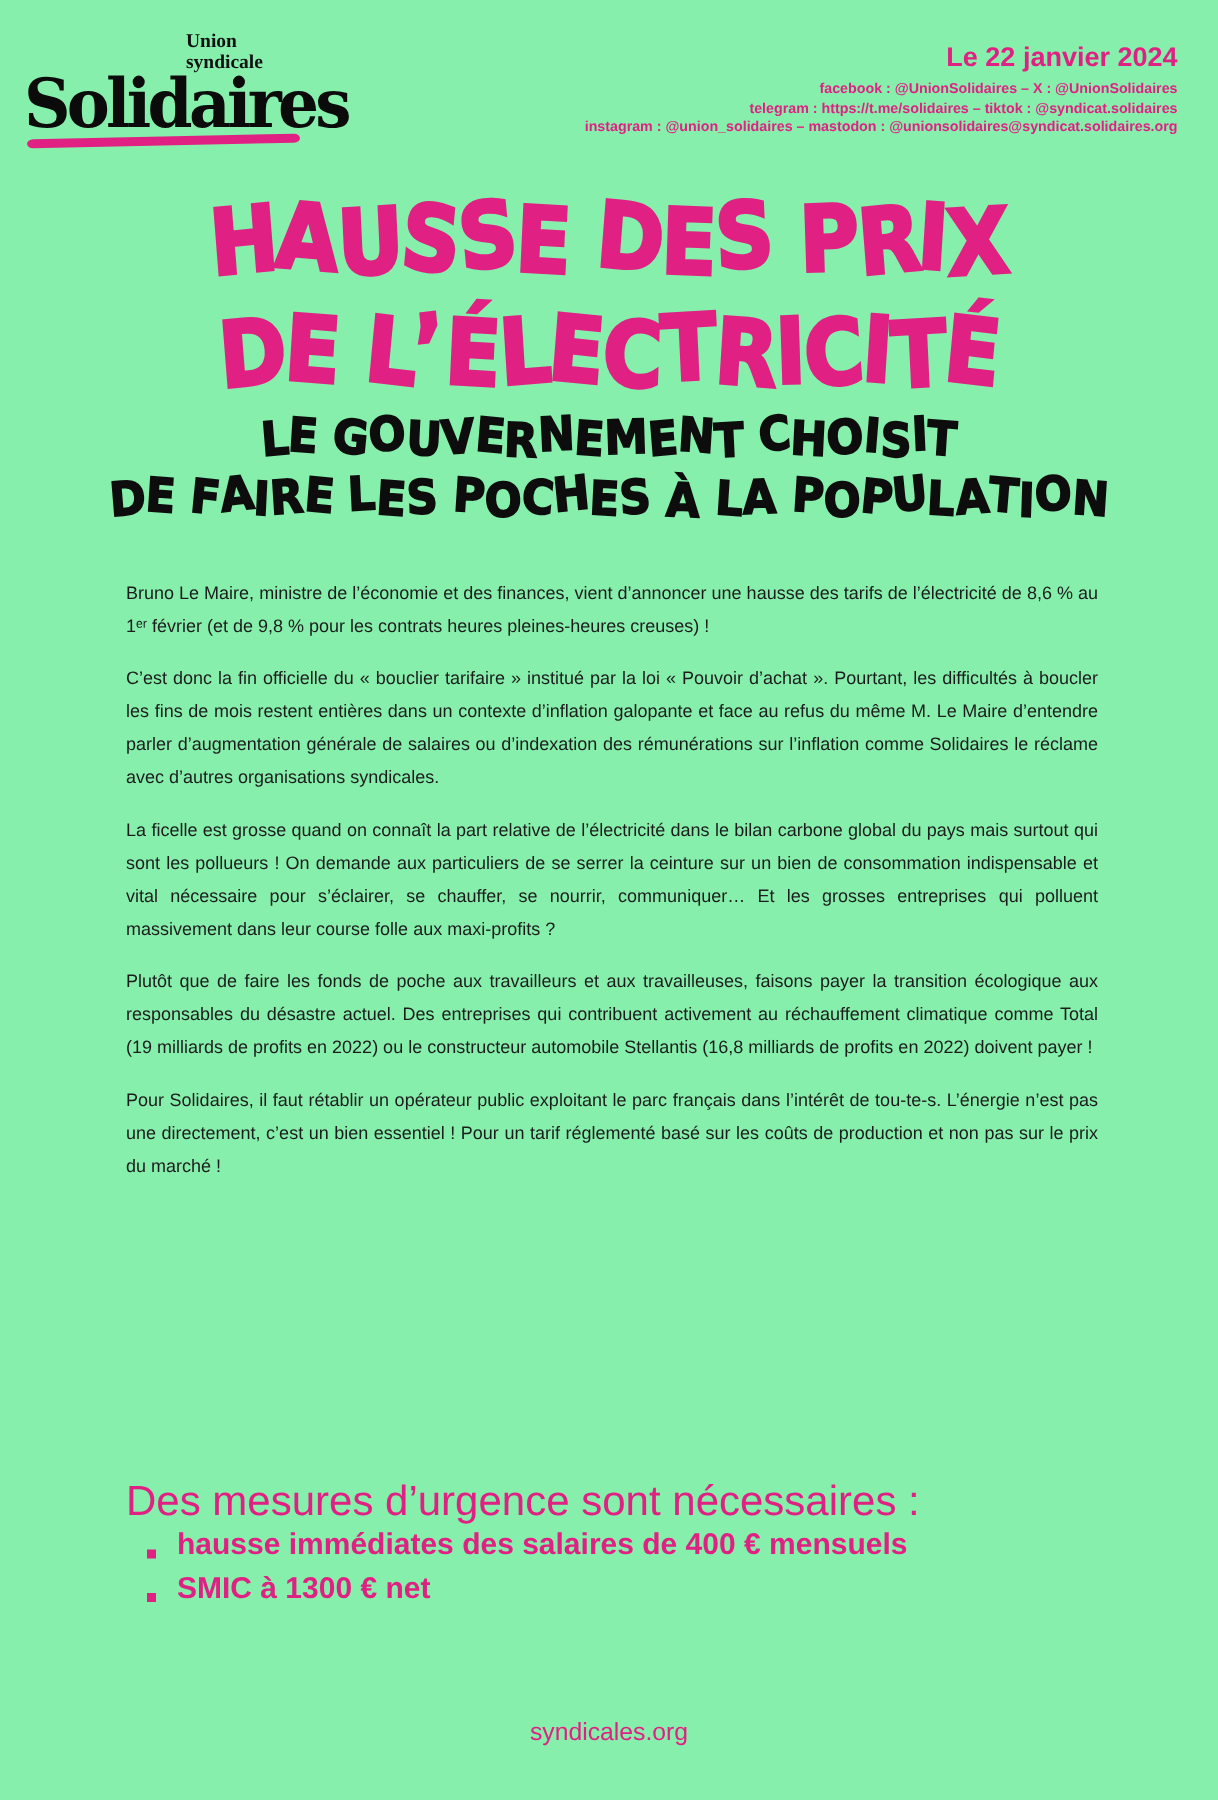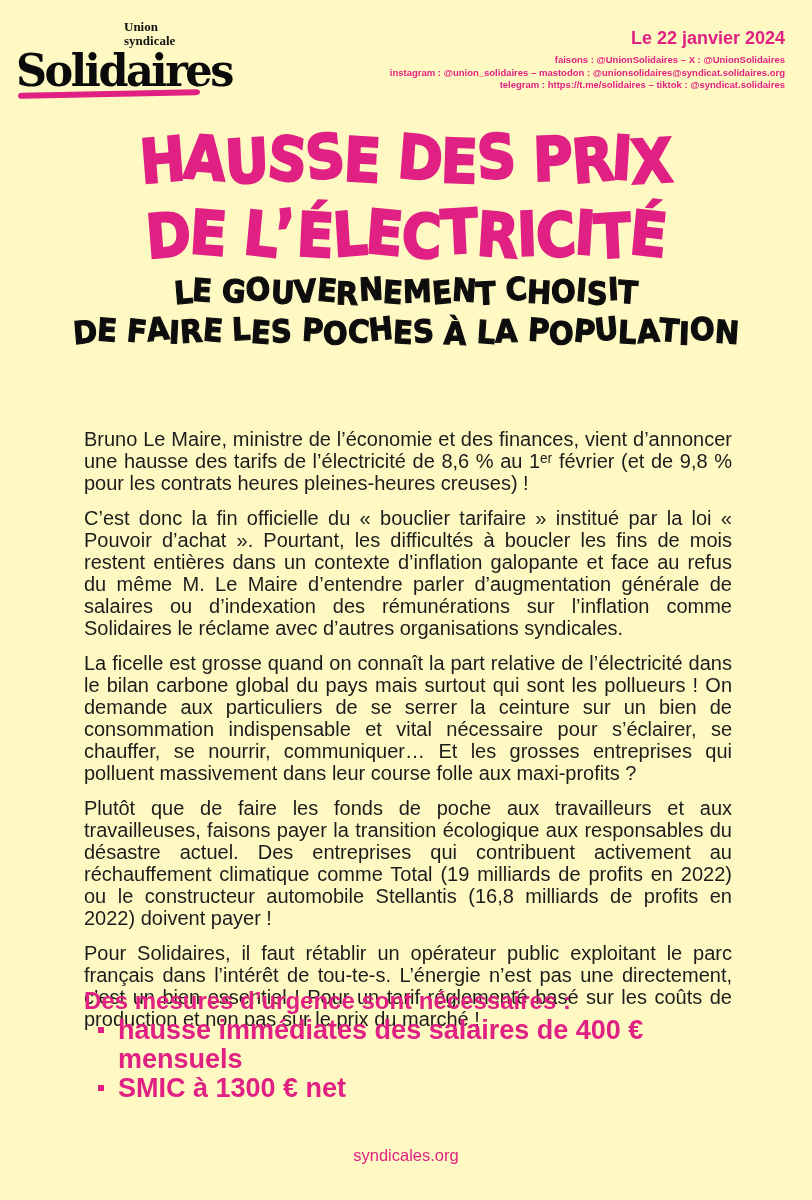--- a/index.html
+++ b/index.html
@@ -1,20 +1,20 @@
 <!DOCTYPE html>
 <html lang="fr"><head>
 <meta charset="utf-8">
 <style>
   html,body{margin:0;padding:0;background:#ffffff;}
   #page{
     position:relative;
     width:812px;height:1200px;
     margin:0 auto;
-    background:#fef9c3;
+    background:#86efac;
     font-family:"Liberation Sans", sans-serif;
     color:#1a1a1a;
     overflow:hidden;
   }
   
   .header{position:absolute;top:18px;left:0;width:100%;}
   .logo{position:absolute;left:16px;top:2px;width:200px;}
   .logo-tagline{
     font-family:"Liberation Serif", serif;
     font-size:13px;line-height:14px;font-weight:600;
@@ -56,35 +56,34 @@
     top:272px;
     font-family:"DejaVu Sans", sans-serif;
     font-weight:bold;font-size:29px;line-height:37px;
     color:#0d0d0d;letter-spacing:0;
     -webkit-text-stroke:1.1px #0d0d0d;
     transform:scaleY(1.08);transform-origin:center top;
   }
   
   .body-col{
     position:absolute;left:84px;top:384px;width:648px;
-    font-size:20px;line-height:22px;text-align:justify;
+    font-size:12px;line-height:22px;text-align:justify;
     color:#1c1c1c;
-    margin-top:44px;
   }
   .body-col p{margin:0 0 13px 0;}
   
   .measures{
     position:absolute;left:84px;top:986px;width:660px;
   }
   .measures-heading{
-    font-size:24px;font-weight:bold;line-height:29px;margin:0 0 1px 0;
+    font-size:28px;font-weight:normal;line-height:29px;margin:0 0 1px 0;
   }
   .measure-item{
-    display:flex;align-items:flex-start;
-    font-size:27px;font-weight:bold;line-height:29px;
+    display:flex;align-items:center;
+    font-size:20px;font-weight:bold;line-height:29px;
   }
   .measure-bullet{
     flex:0 0 auto;width:6px;height:6px;margin:11px 14px 0 14px;
   }
   .measure-text{white-space:pre-line;}
   
   .footer{
     position:absolute;left:0;top:1146px;width:100%;
     text-align:center;font-size:16.5px;font-weight:400;
   }
@@ -96,23 +95,23 @@
 
   <div class="header">
     <div class="logo">
       <div class="logo-tagline">Union
 syndicale</div>
       <div class="logo-word">Solidaires</div>
       <div class="logo-underline accent-bg"></div>
     </div>
     <div class="header-right">
       <div class="date accent">Le 22 janvier 2024</div>
-      <div class="social-line accent">faisons : @UnionSolidaires – X : @UnionSolidaires</div>
+      <div class="social-line accent">facebook : @UnionSolidaires – X : @UnionSolidaires</div>
+      <div class="social-line accent">telegram : https://t.me/solidaires – tiktok : @syndicat.solidaires</div>
       <div class="social-line accent">instagram : @union_solidaires – mastodon : @unionsolidaires@syndicat.solidaires.org</div>
-      <div class="social-line accent">telegram : https://t.me/solidaires – tiktok : @syndicat.solidaires</div>
     </div>
   </div>
 
   <div class="title-block title-main accent">
     <div class="scrawl"><span style="transform: rotate(-5deg) translateY(1px);">H</span><span style="transform: rotate(4deg) translateY(-1px);">A</span><span style="transform: rotate(-3deg) translateY(2px);">U</span><span style="transform: rotate(6deg) translateY(0px);">S</span><span style="transform: rotate(-6deg) translateY(-2px);">S</span><span style="transform: rotate(3deg) translateY(1px);">E</span><span>&nbsp;</span><span style="transform: rotate(5deg) translateY(-1px);">D</span><span style="transform: rotate(2deg) translateY(2px);">E</span><span style="transform: rotate(-3deg) translateY(-2px);">S</span><span>&nbsp;</span><span style="transform: rotate(-2deg) translateY(0px);">P</span><span style="transform: rotate(-5deg) translateY(1px);">R</span><span style="transform: rotate(4deg) translateY(-1px);">I</span><span style="transform: rotate(-3deg) translateY(2px);">X</span></div>
     <div class="scrawl"><span style="transform: rotate(-5deg) translateY(1px);">D</span><span style="transform: rotate(4deg) translateY(-1px);">E</span><span>&nbsp;</span><span style="transform: rotate(6deg) translateY(0px);">L</span><span style="transform: rotate(-6deg) translateY(-2px);">’</span><span style="transform: rotate(3deg) translateY(1px);">É</span><span style="transform: rotate(-4deg) translateY(0px);">L</span><span style="transform: rotate(5deg) translateY(-1px);">E</span><span style="transform: rotate(2deg) translateY(2px);">C</span><span style="transform: rotate(-3deg) translateY(-2px);">T</span><span style="transform: rotate(4deg) translateY(1px);">R</span><span style="transform: rotate(-2deg) translateY(0px);">I</span><span style="transform: rotate(-5deg) translateY(1px);">C</span><span style="transform: rotate(4deg) translateY(-1px);">I</span><span style="transform: rotate(-3deg) translateY(2px);">T</span><span style="transform: rotate(6deg) translateY(0px);">É</span></div>
   </div>
 
   <div class="title-block title-sub">
     <div class="scrawl"><span style="transform: rotate(-5deg) translateY(1px);">L</span><span style="transform: rotate(4deg) translateY(-1px);">E</span><span>&nbsp;</span><span style="transform: rotate(6deg) translateY(0px);">G</span><span style="transform: rotate(-6deg) translateY(-2px);">O</span><span style="transform: rotate(3deg) translateY(1px);">U</span><span style="transform: rotate(-4deg) translateY(0px);">V</span><span style="transform: rotate(5deg) translateY(-1px);">E</span><span style="transform: rotate(2deg) translateY(2px);">R</span><span style="transform: rotate(-3deg) translateY(-2px);">N</span><span style="transform: rotate(4deg) translateY(1px);">E</span><span style="transform: rotate(-2deg) translateY(0px);">M</span><span style="transform: rotate(-5deg) translateY(1px);">E</span><span style="transform: rotate(4deg) translateY(-1px);">N</span><span style="transform: rotate(-3deg) translateY(2px);">T</span><span>&nbsp;</span><span style="transform: rotate(-6deg) translateY(-2px);">C</span><span style="transform: rotate(3deg) translateY(1px);">H</span><span style="transform: rotate(-4deg) translateY(0px);">O</span><span style="transform: rotate(5deg) translateY(-1px);">I</span><span style="transform: rotate(2deg) translateY(2px);">S</span><span style="transform: rotate(-3deg) translateY(-2px);">I</span><span style="transform: rotate(4deg) translateY(1px);">T</span></div>

